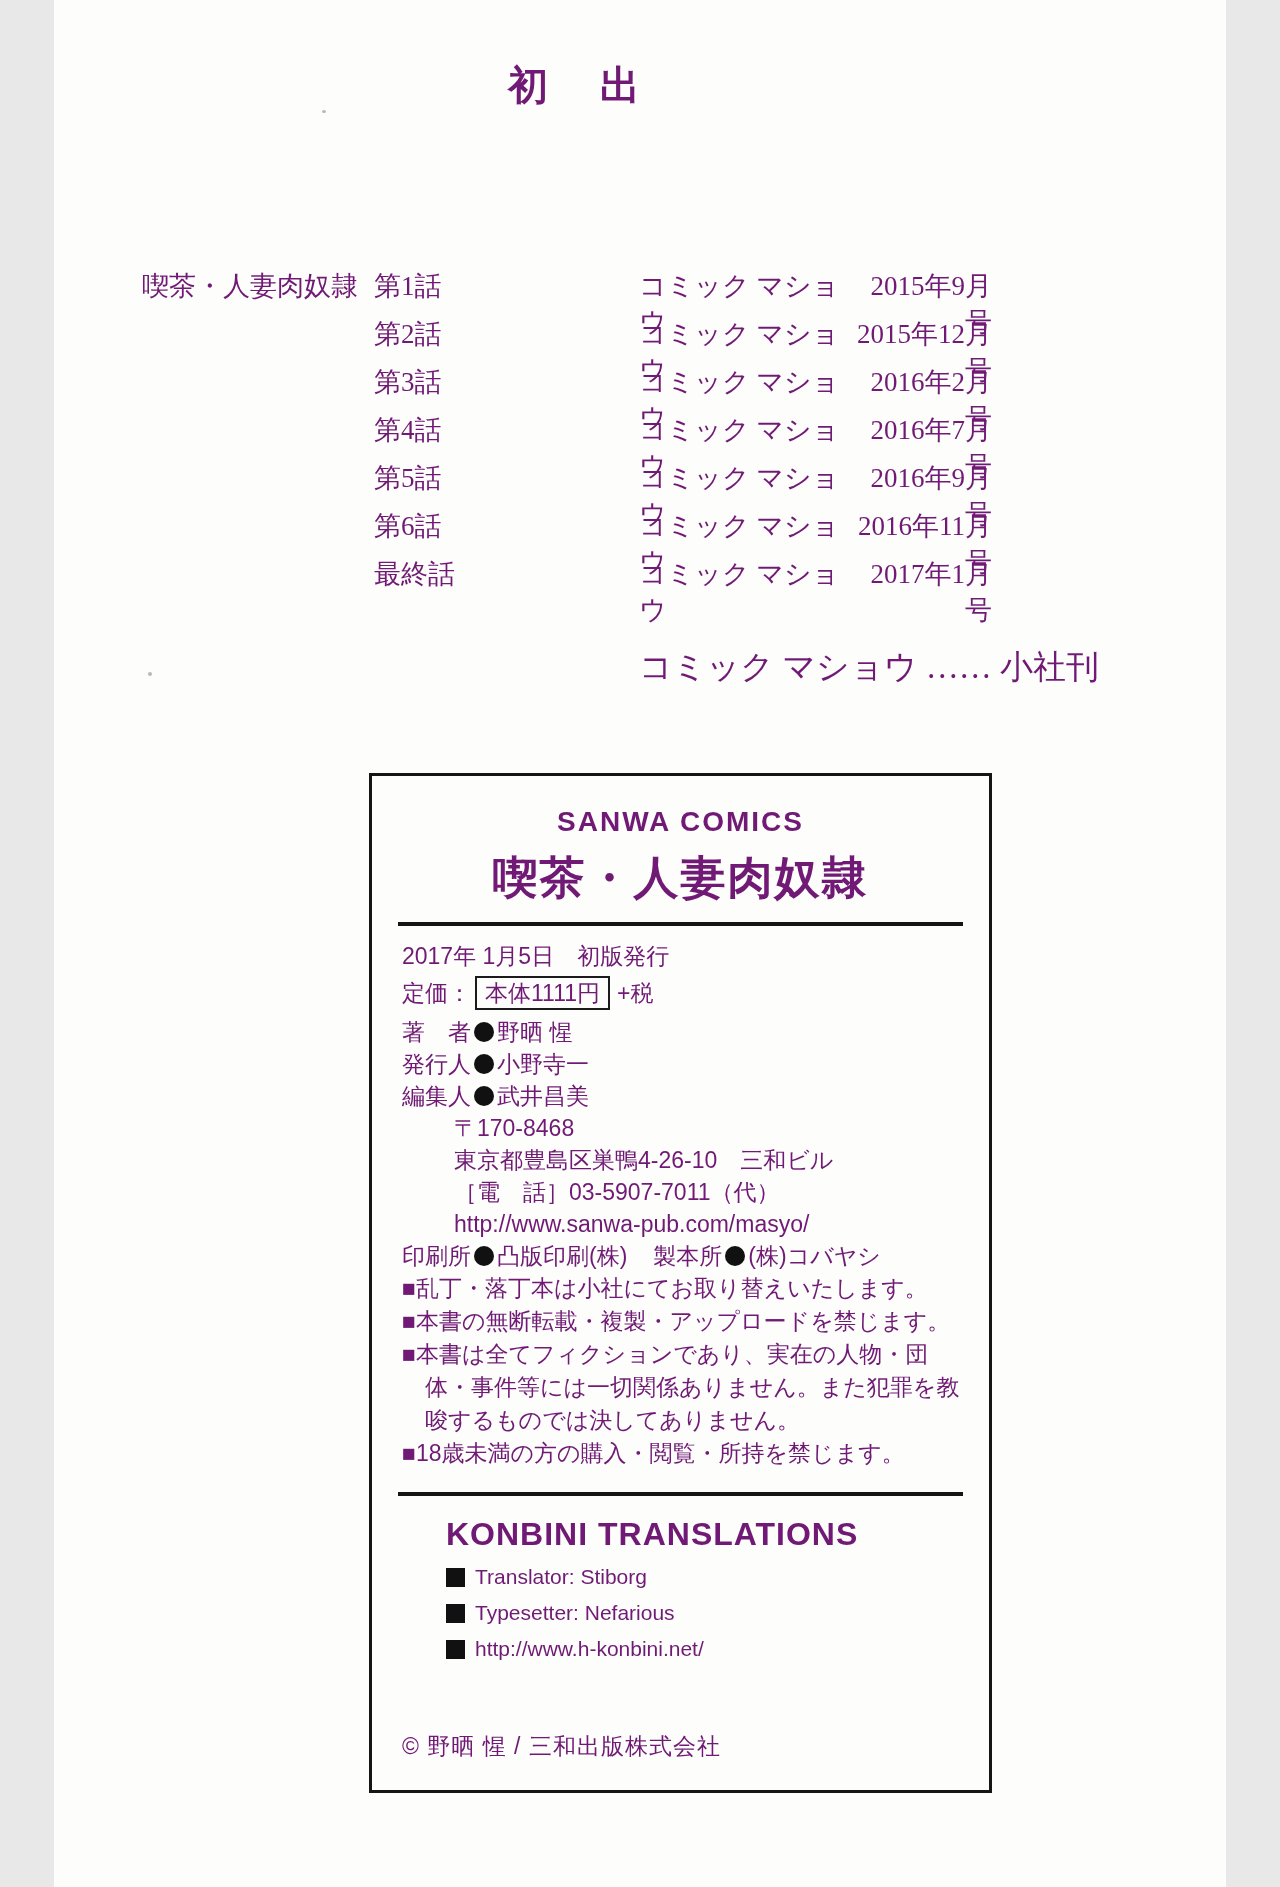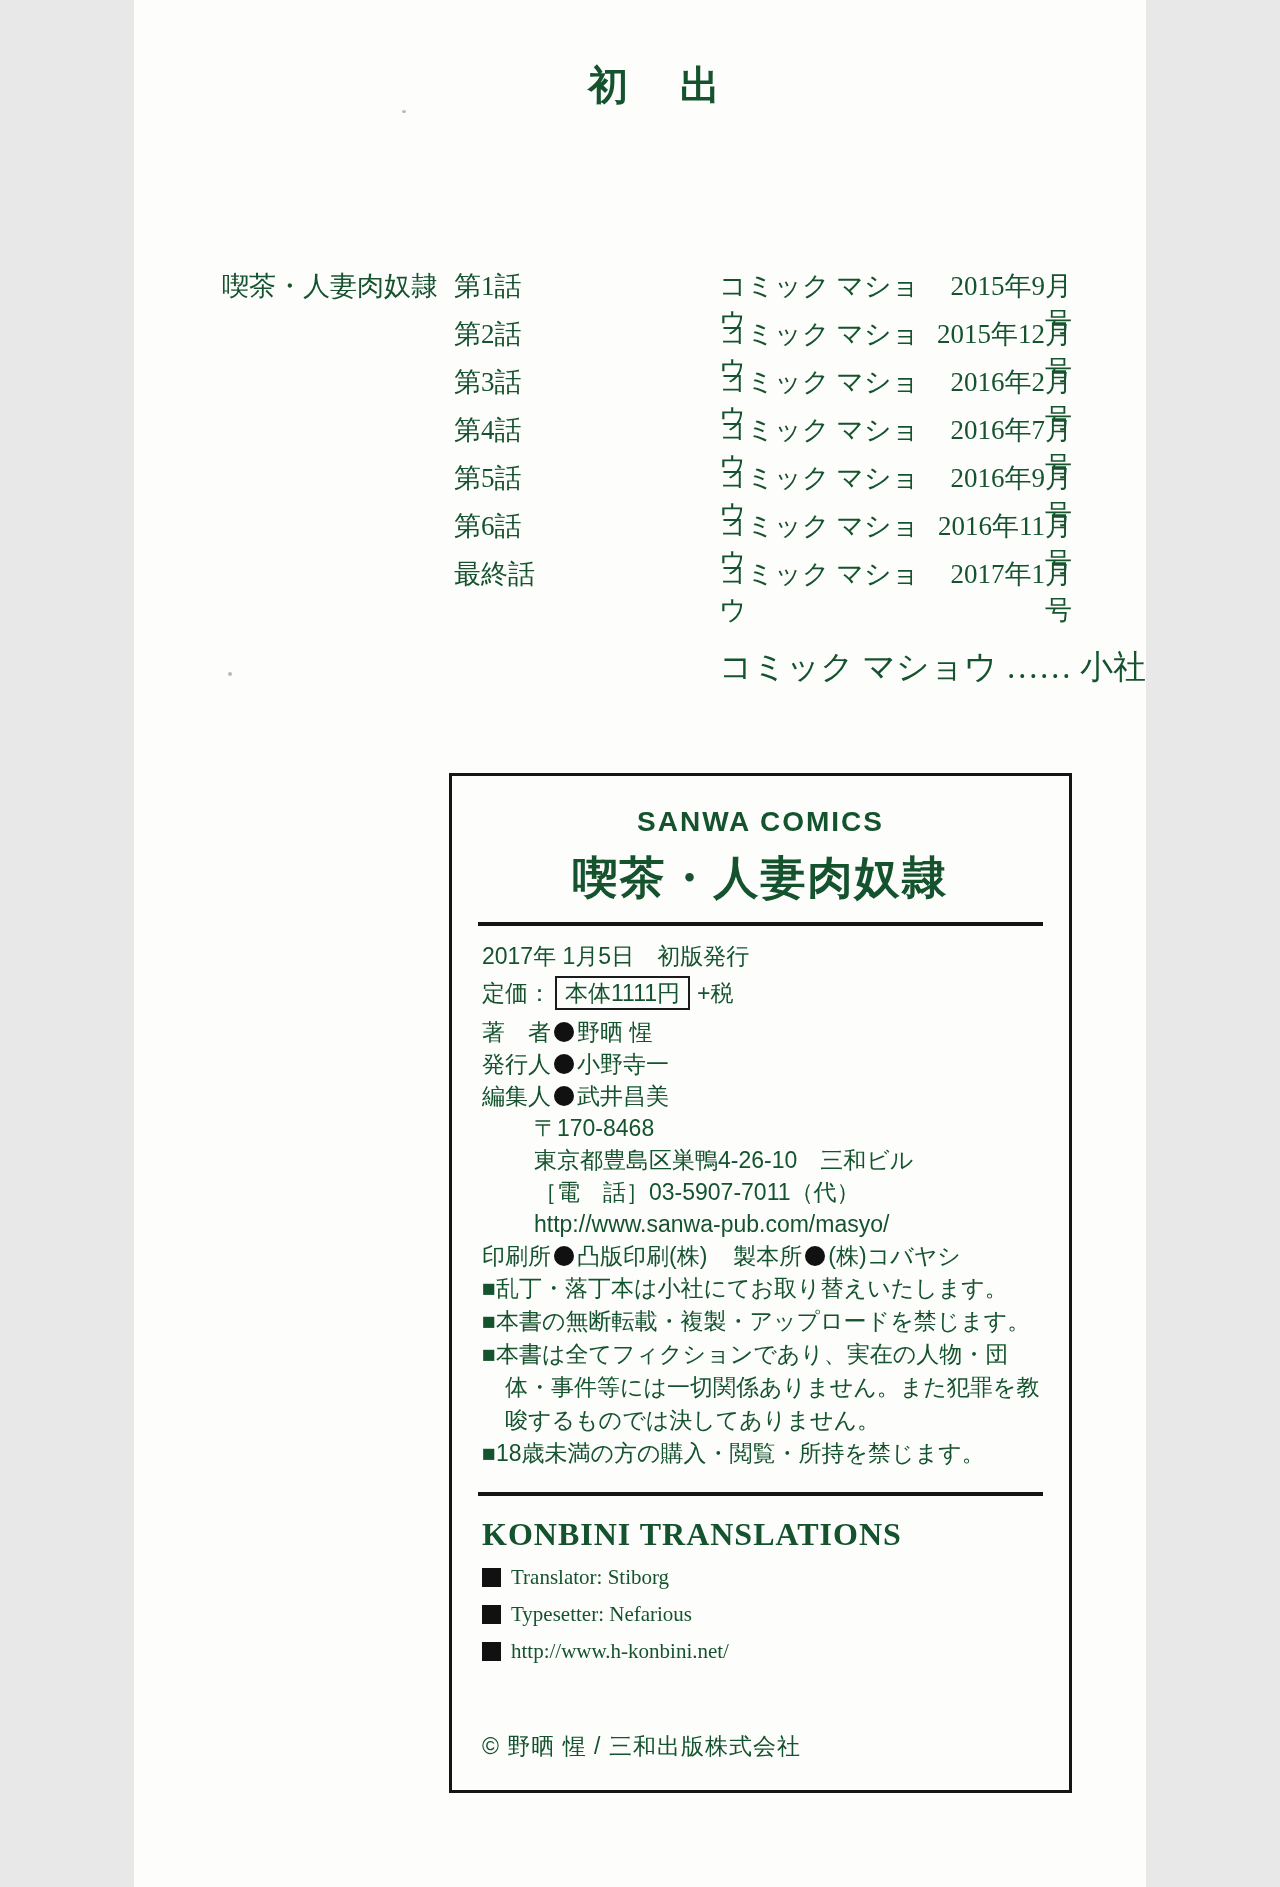--- a/index.html
+++ b/index.html
@@ -1,18 +1,18 @@
 <!DOCTYPE html>
 <html><head>
 <meta charset="utf-8">
 <style>
   html,body{margin:0;padding:0;background:#e8e8e8;}
   .page{
-    position:relative;width:1012px;height:1887px;background:#fdfdfc;
-    font-family:"Liberation Serif","DejaVu Serif",serif;color:#14532d;
+    position:relative;width:1172px;height:1887px;background:#fdfdfc;
+    font-family:"Liberation Serif","DejaVu Serif",serif;color:#701a75;
     overflow:hidden;margin:0 auto;
   }
   .page-title{
     position:absolute;top:58px;left:0;width:1046px;margin:0;
     text-align:center;font-size:40px;font-weight:bold;letter-spacing:6px;
   }
   
   .pub-list{position:absolute;top:268px;left:88px;width:850px;}
   .pub-row{display:flex;align-items:baseline;height:48px;font-size:27px;}
   .col-series{width:232px;}
@@ -49,21 +49,21 @@
   }
   .credit{display:flex;align-items:center;}
   .dot{
     display:inline-block;width:20px;height:20px;border-radius:50%;
     background:#111;margin:0 3px;flex:0 0 auto;
   }
   .credit .pair-gap{width:26px;}
   .indent{padding-left:52px;}
   .notice{padding-left:1em;text-indent:-1em;line-height:33px;}
   
-  .konbini{padding:20px 18px 0 30px;font-family:Liberation Serif, serif;}
+  .konbini{padding:20px 18px 0 30px;font-family:Liberation Sans, sans-serif;margin-left:44px;}
   .k-title{font-size:32px;font-weight:bold;letter-spacing:1px;}
   .k-item{display:flex;align-items:center;font-size:21px;margin-top:12px;}
   .sq{
     display:inline-block;width:19px;height:19px;background:#111;
     margin-right:10px;flex:0 0 auto;
   }
   .copyright{
     position:absolute;left:30px;bottom:28px;font-size:23px;letter-spacing:1px;
     white-space:nowrap;
   }

